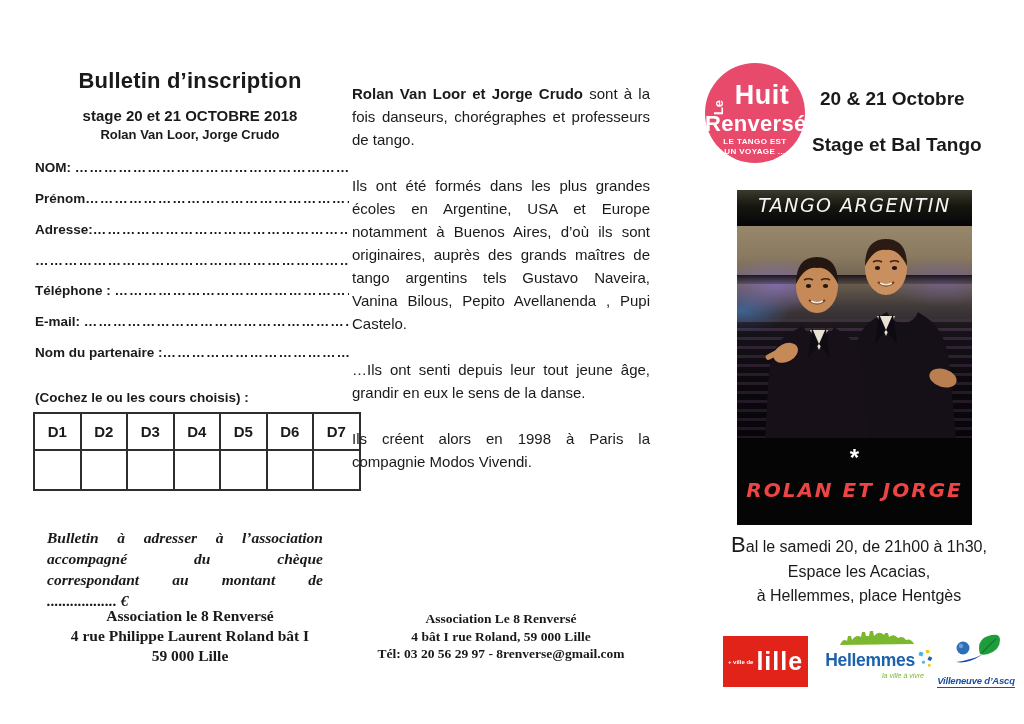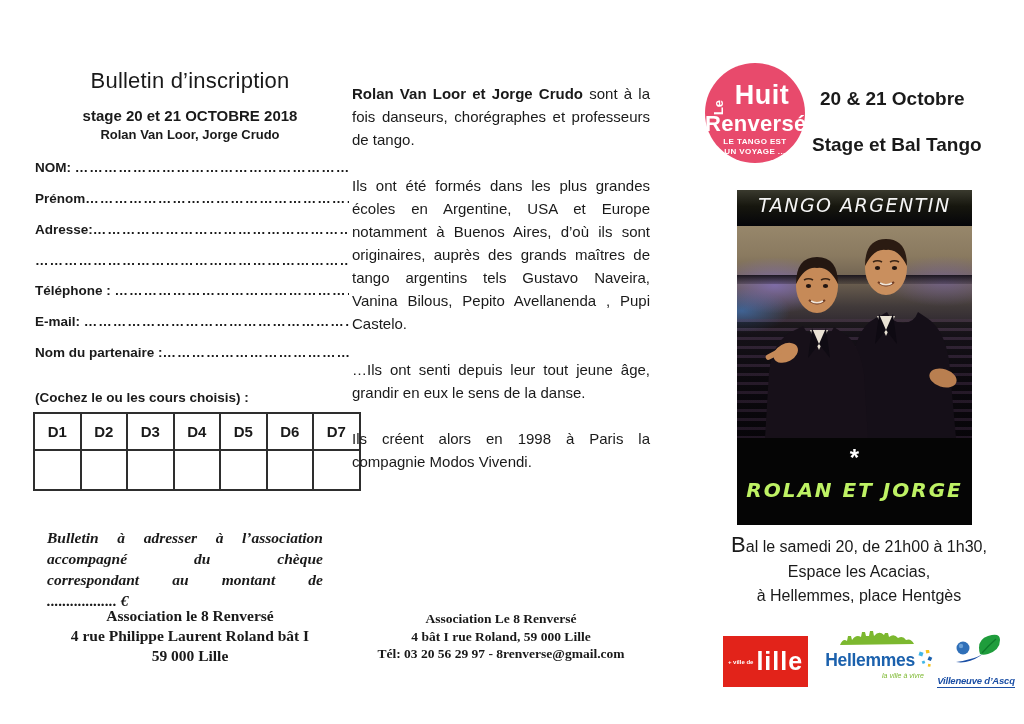--- a/index.html
+++ b/index.html
@@ -1,21 +1,21 @@
 <!DOCTYPE html>
 <html><head>
 <meta charset="utf-8">
 <style>
   html,body{margin:0;padding:0;background:#fff;}
   .page{position:relative;width:1024px;height:724px;background:#ffffff;overflow:hidden;
         font-family:"Liberation Sans",sans-serif;color:#1a1a1a;}
 
   
   .col-left-header{position:absolute;left:30px;top:68px;width:320px;text-align:center;}
-  .bulletin-title{font-size:22px;font-weight:normal;letter-spacing:.2px;}
+  .bulletin-title{font-size:22px;font-weight:bold;letter-spacing:.2px;}
   .bulletin-sub1{font-size:15px;font-weight:bold;margin-top:13px;}
   .bulletin-sub2{font-size:13px;font-weight:bold;margin-top:3px;}
 
   .form-fields{position:absolute;left:35px;top:160px;width:314px;}
   .field{font-size:13.5px;font-weight:bold;white-space:nowrap;overflow:hidden;height:19px;margin-bottom:12px;}
   .field .dots{letter-spacing:1px;}
   .field.gap-l{margin-bottom:11px;}
   .field.partner{margin-top:3px;}
 
   .choose-label{position:absolute;left:35px;top:390px;font-size:13.5px;font-weight:bold;}
@@ -64,21 +64,21 @@
           radial-gradient(ellipse 70px 32px at 2% 40%, rgba(66,128,208,.6), transparent 70%),
           radial-gradient(ellipse 85px 36px at 88% 26%, rgba(120,100,176,.55), transparent 70%),
           linear-gradient(180deg,#97876b 0%,#8a7a60 14%,#6d6050 26%,#413a3a 38%,#241d29 52%,#151019 72%,#0c0910 100%);}
   .photo-scene::before{content:"";position:absolute;left:0;top:23%;width:100%;height:9px;
         background:linear-gradient(180deg,rgba(18,14,24,.9),rgba(18,14,24,.25));}
   .photo-scene::after{content:"";position:absolute;left:0;top:44%;width:100%;height:56%;opacity:.85;
         background:repeating-linear-gradient(180deg,rgba(96,62,96,.28) 0 3px,rgba(0,0,0,.5) 3px 9px);}
   .figures{position:absolute;left:0;top:36px;z-index:2;}
   .photo-blackband{position:absolute;left:0;bottom:0;width:100%;height:87px;background:#050505;z-index:4;}
   .photo-star{position:absolute;left:0;top:6px;width:100%;text-align:center;color:#fff;font-size:24px;font-weight:bold;}
-  .photo-caption{position:absolute;left:0;top:40px;width:100%;text-align:center;color:#bef264;
+  .photo-caption{position:absolute;left:0;top:40px;width:100%;text-align:center;color:#ef4444;
         font-family:"DejaVu Sans",sans-serif;font-style:italic;font-weight:bold;font-size:20px;letter-spacing:2px;}
 
   .bal-block{position:absolute;left:703px;top:533px;width:312px;text-align:center;
         font-weight:normal;font-size:16px;line-height:24.5px;}
   .bal-b{font-size:22px;}
 
   .logo-lille{position:absolute;left:723px;top:636px;width:85px;height:51px;background:#e2231a;
         display:flex;align-items:center;justify-content:center;gap:3px;color:#fff;}
   .lille-prefix{font-size:6px;font-weight:bold;white-space:nowrap;}
   .lille-name{font-size:25px;font-weight:800;letter-spacing:1px;font-family:"Liberation Sans",sans-serif;line-height:1;}

